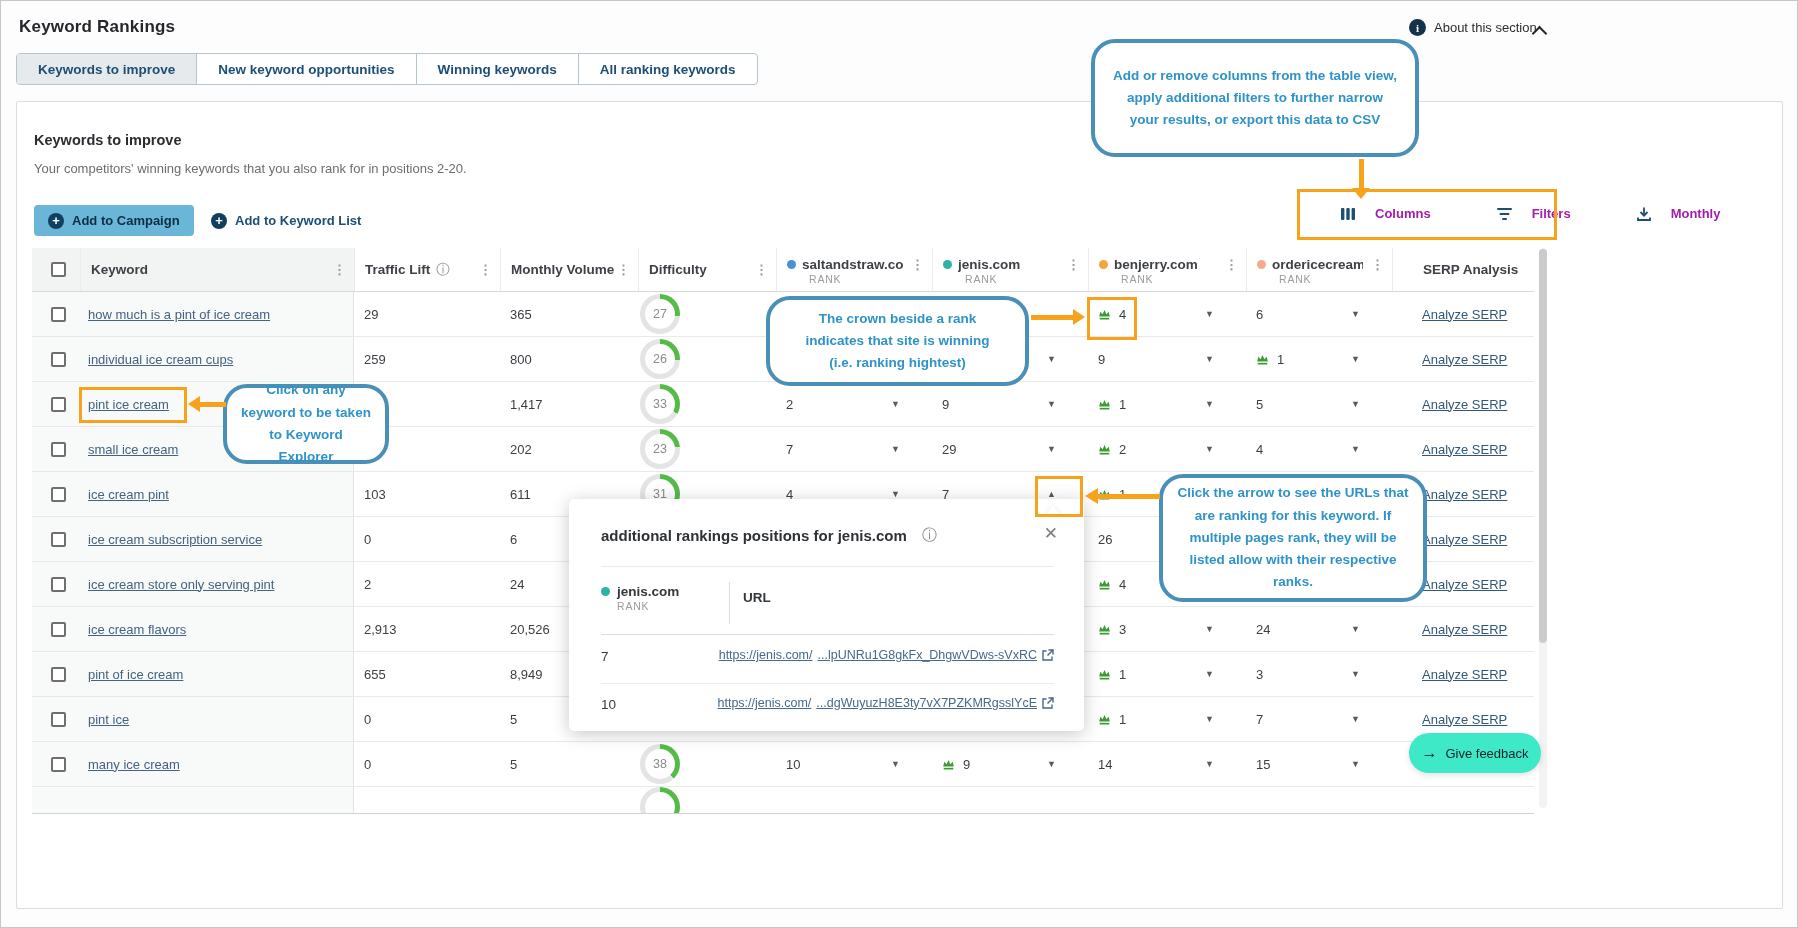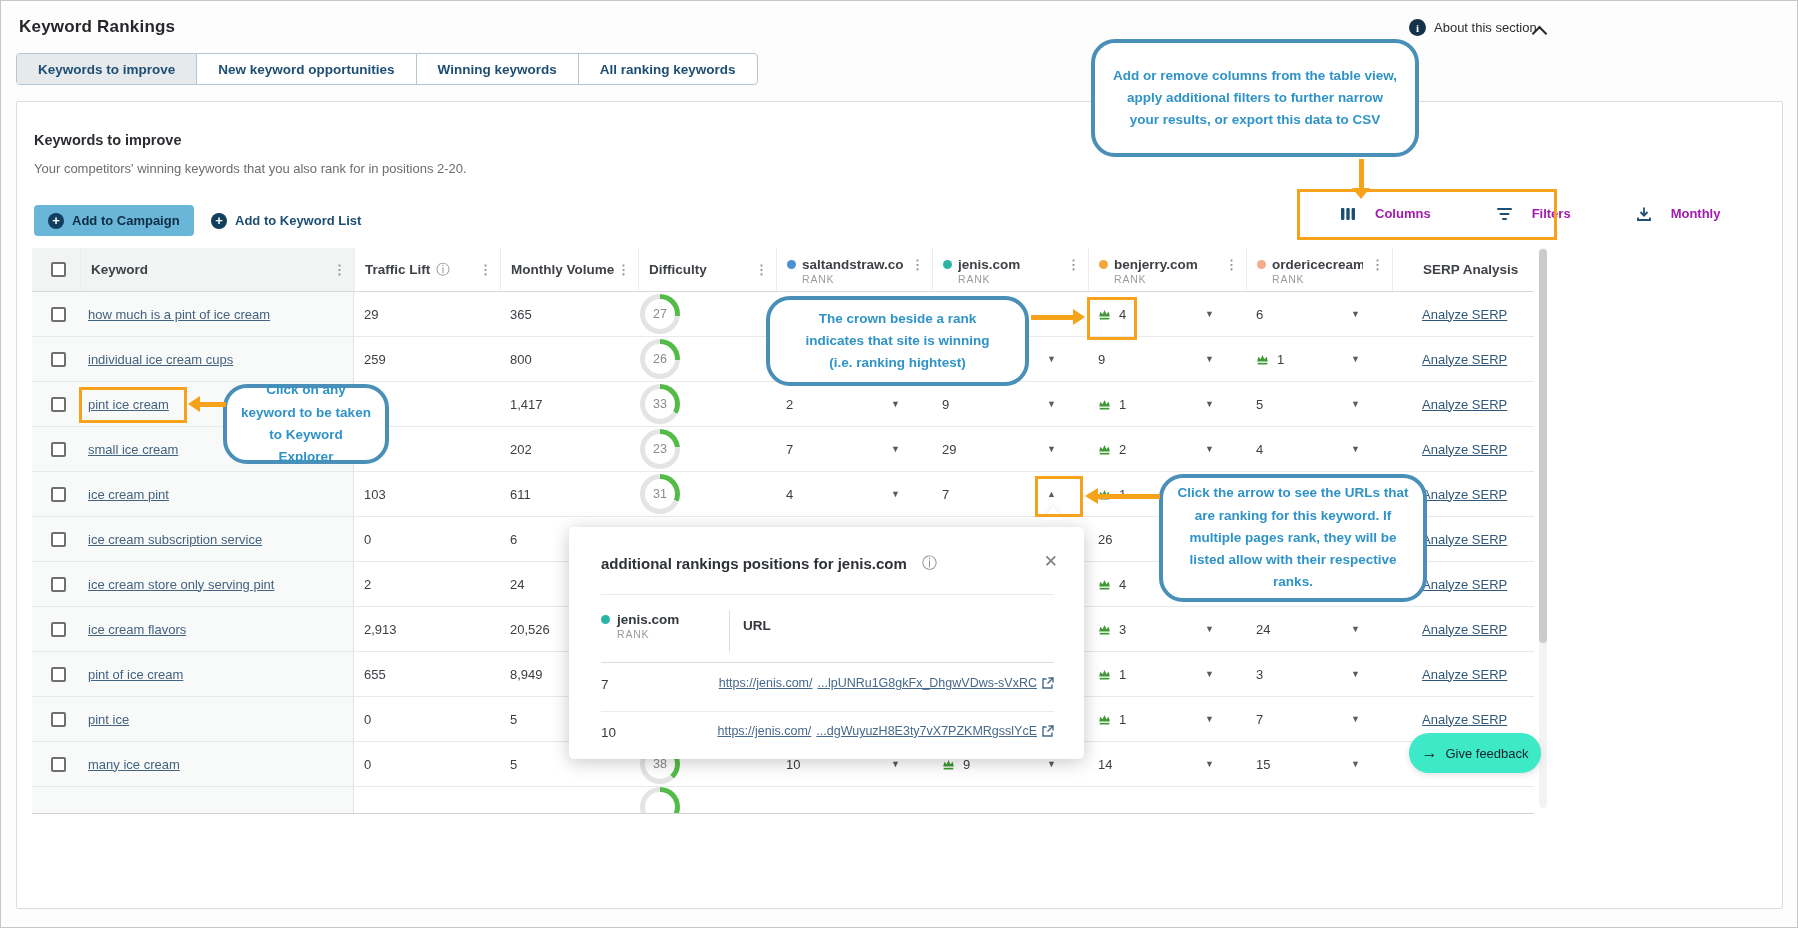--- a/index.html
+++ b/index.html
@@ -40,21 +40,21 @@
   .hcell { display:flex; align-items:center; padding:0 6px 0 10px; font-size:13.5px; font-weight:bold; color:#3e4146; position:relative; border-left:1px solid #ececec; overflow:hidden; }
   .hcell.first { border-left:none; }
   .hcell.kw { background:#f2f3f3; }
   .hcell.chk { background:#f2f3f3; border-left:none; justify-content:center; }
   .kebab { margin-left:auto; color:#9a9a9a; font-size:13px; font-weight:bold; letter-spacing:0; cursor:pointer; padding:0 2px; }
   .info-outline { color:#8d8d8d; font-size:13.5px; font-weight:normal; margin-left:6px; }
   .comp { flex-direction:column; align-items:flex-start; justify-content:center; padding-top:2px; }
   .comp .nrow { display:flex; align-items:center; width:100%; gap:6px; }
   .comp .dot { width:9px; height:9px; border-radius:50%; flex:0 0 auto; }
   .comp .nm { white-space:nowrap; overflow:hidden; }
-  .ranksub { font-size:10.5px; font-weight:normal; color:#9b9b9b; letter-spacing:.8px; margin:1px 0 0 15px; }
+  .ranksub { font-size:10.5px; font-weight:normal; color:#9b9b9b; letter-spacing:.8px; margin:1px 0 0 22px; }
 
   .trow { height:45px; border-bottom:1px solid #e9e9e9; background:#fff; }
   .trow.partial { height:27px; border-bottom:none; }
   .cell { display:flex; align-items:center; padding:0 6px 0 10px; font-size:13px; color:#3c3e43; }
   .cell.chk { justify-content:center; background:#f8f9f9; }
   .cell.kw { background:#f8f9f9; border-right:1px solid #e3e3e3; padding-left:8px; }
   .cell.kw a { color:#44637f; text-decoration:underline; cursor:pointer; white-space:nowrap; }
   .cell.diff { padding-left:2px; }
   .cbox { width:15px; height:15px; border:2px solid #6f6f6f; border-radius:2px; background:#fff; cursor:pointer; }
   .donut { position:relative; width:40px; height:40px; border-radius:50%; }
@@ -63,21 +63,21 @@
   .cell.rank { padding-right:32px; }
   .crown { margin-right:8px; flex:0 0 auto; }
   .caret { margin-left:auto; font-size:9px; color:#5a5a5a; cursor:pointer; }
   .cell.serp { padding-left:30px; }
   .cell.serp a { color:#315878; text-decoration:underline; cursor:pointer; white-space:nowrap; }
 
   .vscroll { position:absolute; left:1522px; top:146px; width:8px; height:560px; background:#f3f3f3; border-radius:4px; }
   .vthumb { position:absolute; left:0; top:1px; width:8px; height:394px; background:#cbcbcb; border-radius:4px; }
 
   
-  .popup { position:absolute; left:568px; top:526px; width:515px; height:232px; background:#fff; border-radius:5px; box-shadow:0 3px 18px rgba(0,0,0,.22); z-index:30; }
+  .popup { position:absolute; left:568px; top:498px; width:515px; height:232px; background:#fff; border-radius:5px; box-shadow:0 3px 18px rgba(0,0,0,.22); z-index:30; }
   .pnotch { position:absolute; left:1041px; top:505px; width:0; height:0; border-left:11px solid transparent; border-right:11px solid transparent; border-bottom:14px solid #fff; z-index:31; filter:drop-shadow(0 -2px 2px rgba(0,0,0,.06)); }
   .ptitle { position:absolute; left:32px; top:27px; font-size:15px; font-weight:bold; color:#2e3136; display:flex; align-items:center; gap:9px; }
   .ptitle .info-outline { font-size:15px; }
   .pclose { position:absolute; right:26px; top:24px; font-size:17px; color:#7f7f7f; cursor:pointer; }
   .pdiv1 { position:absolute; left:32px; right:30px; top:67px; border-top:1px solid #eaeaea; }
   .psite { position:absolute; left:32px; top:85px; }
   .psite .nrow { display:flex; align-items:center; gap:7px; font-size:13.5px; font-weight:bold; color:#34373c; }
   .psite .dot { width:9px; height:9px; border-radius:50%; }
   .psite .ranksub { margin-left:16px; }
   .pvdiv { position:absolute; left:160px; top:83px; height:42px; border-left:1px solid #dedede; }

